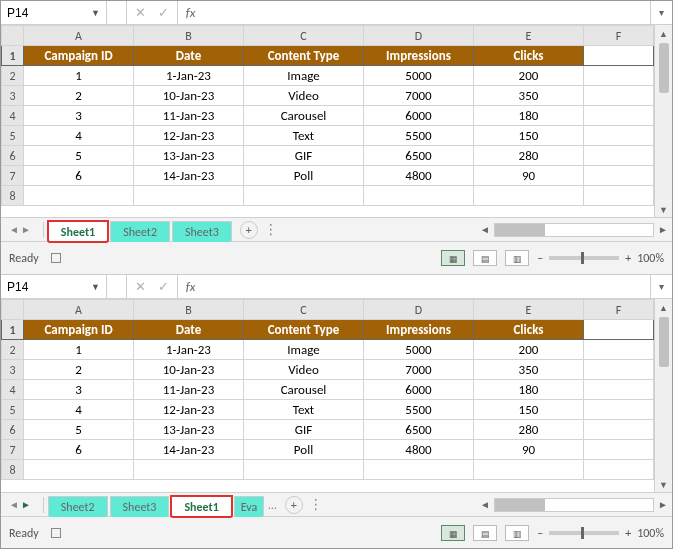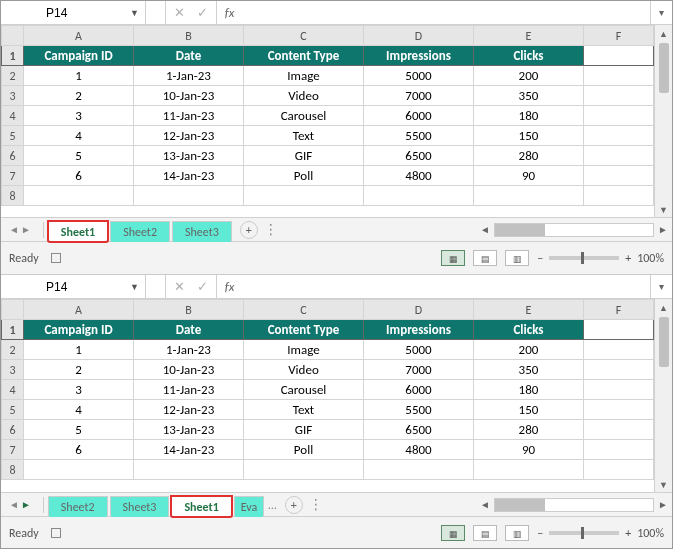--- a/index.html
+++ b/index.html
@@ -3,38 +3,38 @@
 <meta charset="utf-8">
 <style>
   * { box-sizing: border-box; margin: 0; padding: 0; }
   body { font-family: "Segoe UI", Calibri, Arial, sans-serif; font-size: 12px; background: #fff; width: 673px; height: 549px; overflow: hidden; border: 1px solid #999; }
   .pane { display: flex; flex-direction: column; }
   .pane-top { height: 274px; border-bottom: 1px solid #ccc; }
   .pane-bottom { height: 274px; }
 
   
   .fbar { display: flex; align-items: stretch; height: 24px; border-bottom: 1px solid #d0d0d0; background: #fff; }
-  .namebox { width: 106px; border-right: 1px solid #d0d0d0; display: flex; align-items: center; padding: 0 6px; justify-content: space-between; margin-left: 39px; }
+  .namebox { width: 106px; border-right: 1px solid #d0d0d0; display: flex; align-items: center; padding: 0 6px; justify-content: space-between; }
   .namebox input { border: none; width: 70px; font-size: 12px; outline: none; }
   .drop { color: #555; font-size: 9px; }
   .sep { width: 20px; border-right: 1px solid #d0d0d0; }
   .fx-group { display: flex; align-items: center; padding: 0 8px; gap: 12px; border-right: 1px solid #d0d0d0; color: #b0b0b0; }
   .fx-group span { font-size: 13px; }
   .fx-label { font-style: italic; color: #666; font-size: 13px; padding: 0 8px; display: flex; align-items: center; }
   .fbar-end { margin-left: auto; width: 22px; border-left: 1px solid #d0d0d0; display: flex; align-items: center; justify-content: center; color: #666; font-size: 10px; }
 
   
   .grid-wrap { flex: 1; display: flex; overflow: hidden; position: relative; }
   .grid { flex: 1; overflow: hidden; }
   table { border-collapse: collapse; table-layout: fixed; width: 100%; }
   th, td { border: 1px solid #d4d4d4; height: 20px; font-size: 13px; text-align: center; padding: 1px 4px; font-weight: normal; }
   thead th { background: #e6e6e6; color: #555; font-weight: normal; height: 20px; font-size: 12px; }
   .rowhdr { width: 22px; background: #e6e6e6; color: #555; text-align: center; font-size: 12px; }
   .selall { background: #e6e6e6; }
-  .hdr-row td { background: #0f766e; color: #fff; font-weight: bold; border-color: #666; }
+  .hdr-row td { background: #a16207; color: #fff; font-weight: bold; border-color: #666; }
   .colA { width: 110px; } .colB { width: 110px; } .colC { width: 120px; } .colD { width: 110px; } .colE { width: 110px; } .colF { width: 70px; }
   .vscroll { width: 18px; background: #f0f0f0; border-left: 1px solid #d0d0d0; display: flex; flex-direction: column; align-items: center; }
   .vscroll .arr { height: 16px; font-size: 9px; color: #666; display:flex; align-items:center; }
   .vscroll .thumb { width: 10px; flex: 0 0 50px; background: #c1c1c1; border-radius: 2px; margin-top: 2px; }
 
   
   .tabstrip { height: 24px; background: #f3f3f3; border-top: 1px solid #d0d0d0; display: flex; align-items: center; }
   .nav { display: flex; gap: 2px; padding: 0 8px; color: #888; }
   .nav span { font-size: 10px; }
   .tabsep { width: 1px; height: 16px; background: #ccc; margin: 0 4px; }

